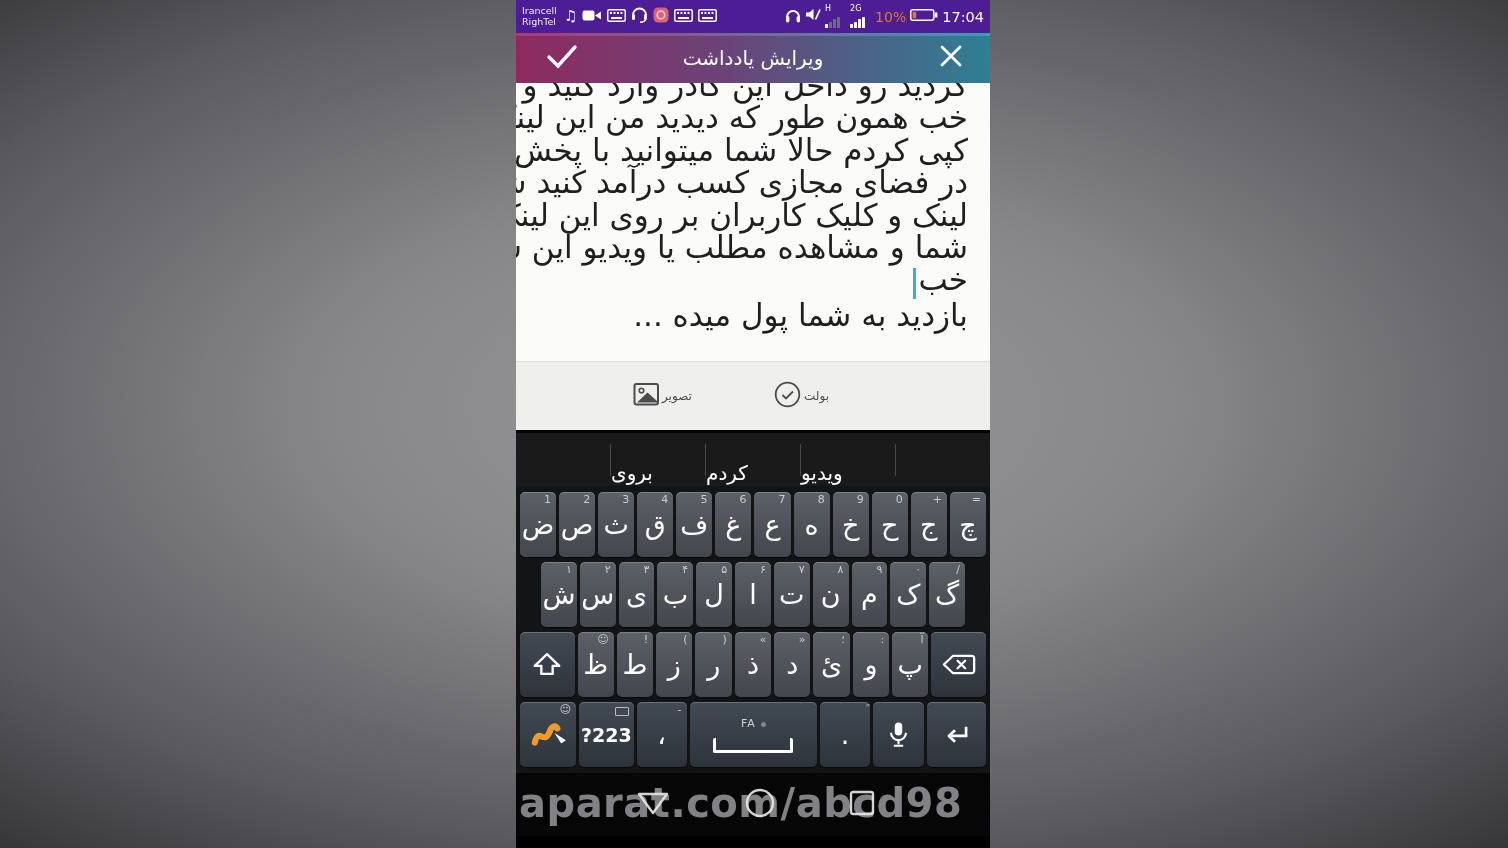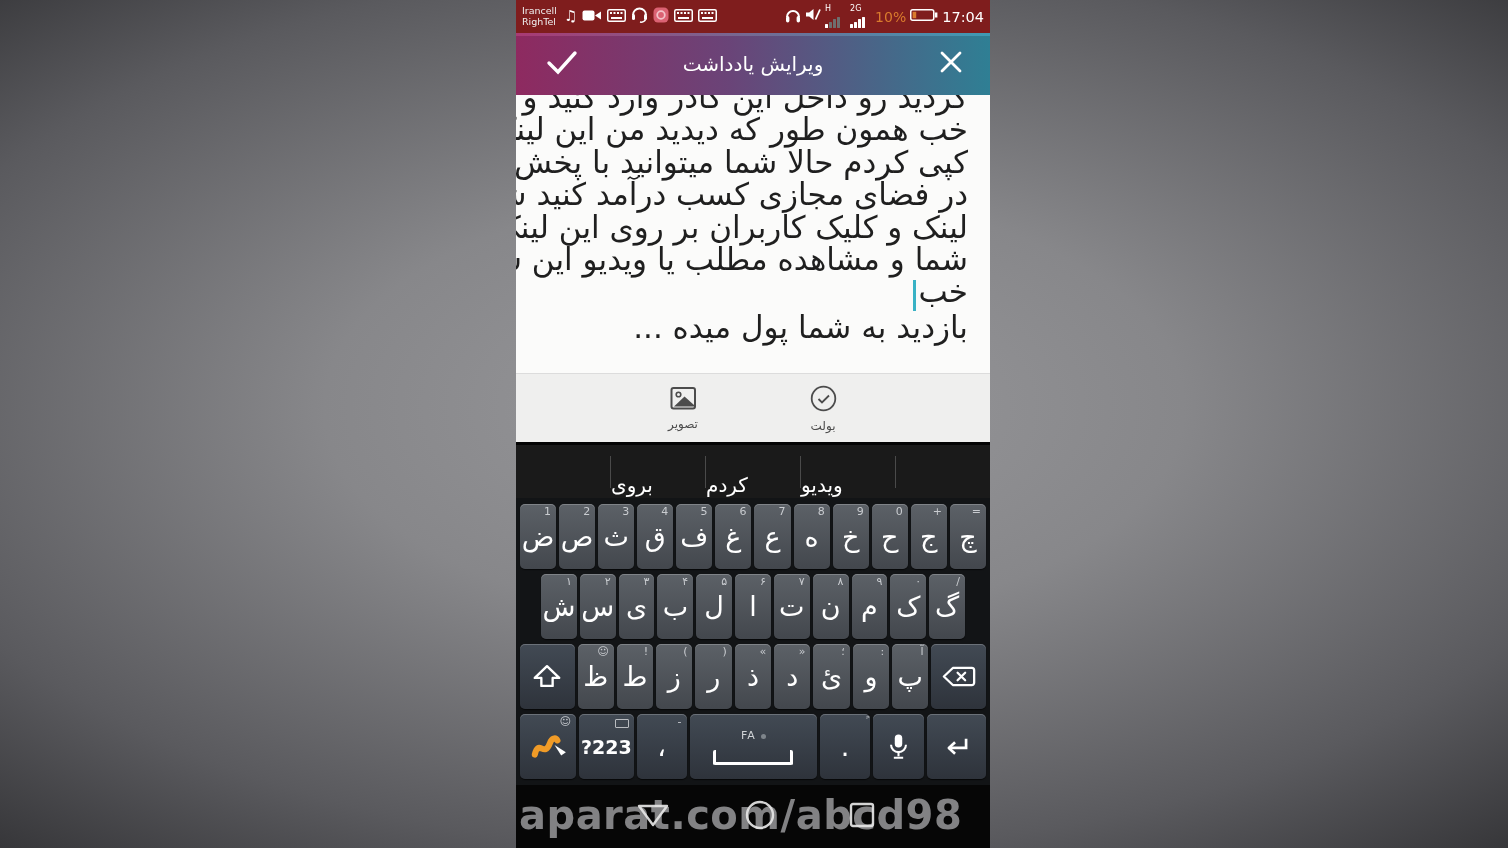--- a/index.html
+++ b/index.html
@@ -5,53 +5,53 @@
   html,body{margin:0;padding:0;}
   body{
     width:1508px;height:848px;overflow:hidden;
     background:radial-gradient(ellipse 95% 85% at 50% 48%, #98989b 0%, #87878a 30%, #5a5a5e 62%, #121214 100%);
     font-family:"DejaVu Sans", sans-serif;
     position:relative;
   }
   .phone{position:absolute;left:516px;top:0;width:474px;height:848px;background:#000;}
 
   
-  .status-bar{height:33px;background:#7f1d1d;display:flex;align-items:center;padding:0 6px;gap:5px;color:#fff;}
+  .status-bar{height:33px;background:#4c1d95;display:flex;align-items:center;padding:0 6px;gap:5px;color:#fff;}
   .carrier{font-size:9.5px;line-height:10.5px;color:#efefef;margin-right:2px;white-space:nowrap;}
   .sb-group{display:flex;align-items:center;gap:5px;}
   .sb-right{margin-left:auto;display:flex;align-items:center;gap:4px;}
   .music-glyph{font-size:15px;line-height:15px;}
   .pct{color:#d97b2d;font-size:14px;}
   .clock{font-size:14.5px;}
   .signal{position:relative;display:flex;align-items:flex-end;gap:1.5px;height:17px;padding-top:6px;width:21px;}
   .signal .lbl{position:absolute;top:-1px;left:0;font-size:8px;color:#fff;}
   .bar{width:2.5px;background:#6f6f6f;border-radius:0.5px;}
   .bar.lit{background:#fff;}
   .h1{height:4px}.h2{height:6.5px}.h3{height:9px}.h4{height:11.5px}
 
   
-  .title-bar{height:62px;background:linear-gradient(90deg,#8e2a60 0%,#6a4478 45%,#2f7f94 100%);
+  .title-bar{height:50px;background:linear-gradient(90deg,#8e2a60 0%,#6a4478 45%,#2f7f94 100%);
     position:relative;display:flex;align-items:center;}
   .title-bar::before{content:"";position:absolute;top:0;left:0;right:0;height:3px;
     background:linear-gradient(90deg,#a93a74,#3f9ab4);}
   .tb-title{position:absolute;left:0;right:0;text-align:center;color:#fff;font-size:20px;}
   .tb-btn{position:absolute;top:0;bottom:0;display:flex;align-items:center;cursor:pointer;}
   .tb-check{left:28px;}
   .tb-close{right:26px;}
 
   
   .note-area{height:278px;background:#fbfbfa;overflow:hidden;direction:rtl;padding:0 22px 0 12px;box-sizing:border-box;}
   .note-line{font-size:31px;line-height:32.4px;color:#1f1f1f;text-align:right;white-space:nowrap;}
   .note-line:first-child{margin-top:-14px;}
   .cursor{display:inline-block;width:3px;height:31px;background:#39b2c5;vertical-align:-9px;margin-right:2px;}
 
   
   .toolbar{height:69px;background:#efefee;border-top:1px solid #dcdcdc;box-sizing:border-box;
     display:flex;justify-content:center;align-items:center;gap:40px;}
-  .tool-item{width:100px;display:flex;flex-direction:column;align-items:center;gap:2px;cursor:pointer;}
+  .tool-item{width:100px;display:flex;flex-direction:row;align-items:center;gap:2px;cursor:pointer;}
   .tool-label{font-size:12px;color:#4c4c4c;}
 
   
   .suggestion-bar{height:56px;background:#1a1a1a;border-top:3px solid #040404;box-sizing:border-box;
     display:flex;align-items:center;}
   .sugg-cell{flex:1;color:#fff;font-size:20px;cursor:pointer;margin-top:26px;}
   .sugg-div{width:1px;height:32px;background:#4a4a4a;}
 
   
   .keyboard{height:287px;box-sizing:border-box;background:#121416;padding:6px 4px;display:flex;

